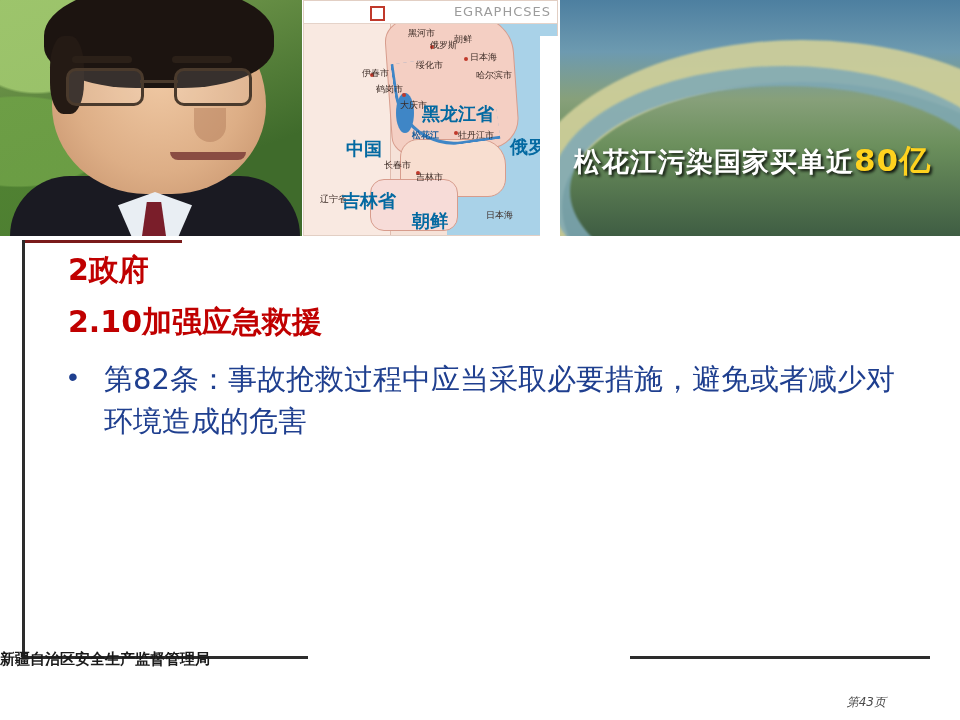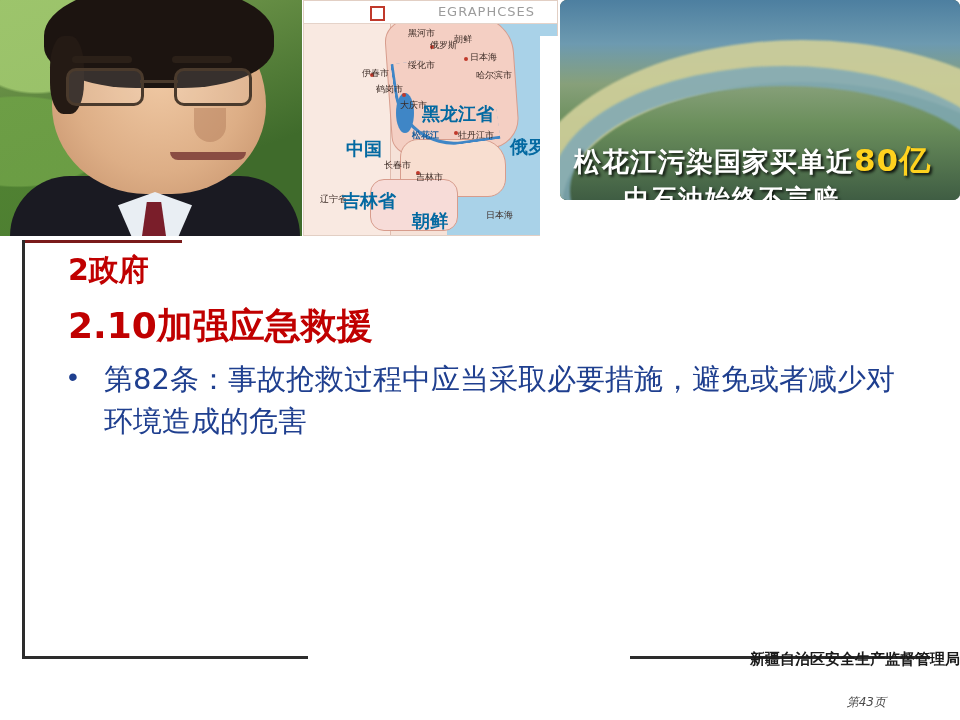--- a/index.html
+++ b/index.html
@@ -272,21 +272,21 @@
     position: absolute;
     left: 0;
     top: 0;
     width: 255px;
     height: 22px;
     background: #ffffff;
     border-bottom: 1px solid #e5d3c9;
   }
   .photo-map .header-band .title {
     position: absolute;
-    right: 24px;
+    right: 8px;
     top: 3px;
     font-size: 13px;
     letter-spacing: 1px;
     color: #9c9c9c;
     font-family: "DejaVu Sans", sans-serif;
   }
   .photo-map .header-band .sq {
     position: absolute;
     left: 66px;
     top: 5px;
@@ -294,24 +294,23 @@
     height: 11px;
     border: 2px solid #c0392b;
   }
 
   
   .photo-river {
     position: absolute;
     left: 560px;
     top: 0;
     width: 400px;
-    height: 200px;
+    height: 236px;
     overflow: hidden;
     background: #2d4a3a;
-    border-radius: 7px;
   }
   .photo-river .sky {
     position: absolute;
     inset: 0;
     background: linear-gradient(180deg, #4d7fa0 0%, #6d9ab0 22%, #87a07a 42%, #6b8f5c 62%, #3f5d43 100%);
   }
   .photo-river .bend {
     position: absolute;
     left: -40px;
     top: 40px;
@@ -413,21 +412,21 @@
     top: 250px;
     font-size: 30px;
     font-weight: bold;
     color: #c00000;
     font-family: "DejaVu Sans", sans-serif;
   }
   .heading-2 {
     position: absolute;
     left: 68px;
     top: 302px;
-    font-size: 36px;
+    font-size: 30px;
     font-weight: bold;
     color: #c00000;
     font-family: "DejaVu Sans", sans-serif;
   }
 
   .bullet-row {
     position: absolute;
     left: 68px;
     top: 358px;
     width: 830px;
@@ -456,21 +455,21 @@
     font-size: 29px;
     line-height: 42px;
     font-family: "DejaVu Sans", sans-serif;
   }
 
   .footer-org {
     position: absolute;
     left: 0;
     top: 650px;
     width: 960px;
-    text-align: right;
+    text-align: left;
     font-size: 15px;
     font-weight: bold;
     color: #1a1a1a;
     font-family: "DejaVu Sans", sans-serif;
   }
   .page-number {
     position: absolute;
     right: 74px;
     top: 694px;
     font-size: 12px;
@@ -566,21 +565,21 @@
       <div class="dot" style="left:160px; top:56px;"></div>
       <div class="dot" style="left:150px; top:130px;"></div>
       <div class="dot" style="left:112px; top:170px;"></div>
 
       <div class="maplabel" style="left:104px; top:26px;">黑河市</div>
       <div class="maplabel" style="left:126px; top:38px;">俄罗斯</div>
       <div class="maplabel" style="left:150px; top:32px;">朝鲜</div>
       <div class="maplabel" style="left:166px; top:50px;">日本海</div>
       <div class="maplabel" style="left:172px; top:68px;">哈尔滨市</div>
       <div class="maplabel" style="left:58px;  top:66px;">伊春市</div>
-      <div class="maplabel" style="left:104px; top:58px;">绥化市</div>
+      <div class="maplabel" style="left:112px; top:58px;">绥化市</div>
       <div class="maplabel" style="left:72px;  top:82px;">鹤岗市</div>
       <div class="maplabel" style="left:96px;  top:98px;">大庆市</div>
       <div class="maplabel blue" style="left:108px; top:128px;">松花江</div>
       <div class="maplabel" style="left:154px; top:128px;">牡丹江市</div>
       <div class="maplabel" style="left:112px; top:170px;">吉林市</div>
       <div class="maplabel" style="left:80px;  top:158px;">长春市</div>
       <div class="maplabel" style="left:16px;  top:192px;">辽宁省</div>
       <div class="maplabel" style="left:182px; top:208px;">日本海</div>
 
       <div class="maplabel big" style="left:118px; top:106px; line-height:14px; width:18px;">黑龙江省</div>
@@ -597,21 +596,20 @@
 
     <div class="band-strip"></div>
 
     <div class="photo-river">
       <div class="sky"></div>
       <div class="bend"></div>
       <div class="bend2"></div>
       <div class="band-text-1">
         <span>松花江污染国家买单近</span><span class="amount">80亿</span>
       </div>
-      <div class="band-text-2">中石油始终不言赔</div>
     </div>
   </div>
 
   <div class="hrule"></div>
   <div class="left-rule"></div>
   <div class="bottom-rule-left"></div>
   <div class="bottom-rule-right"></div>
 
   <div class="heading-1">2政府</div>
   <div class="heading-2">2.10加强应急救援</div>

